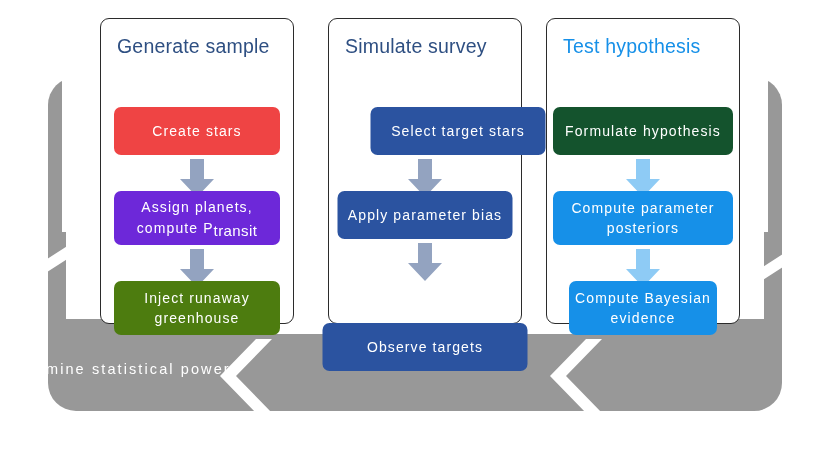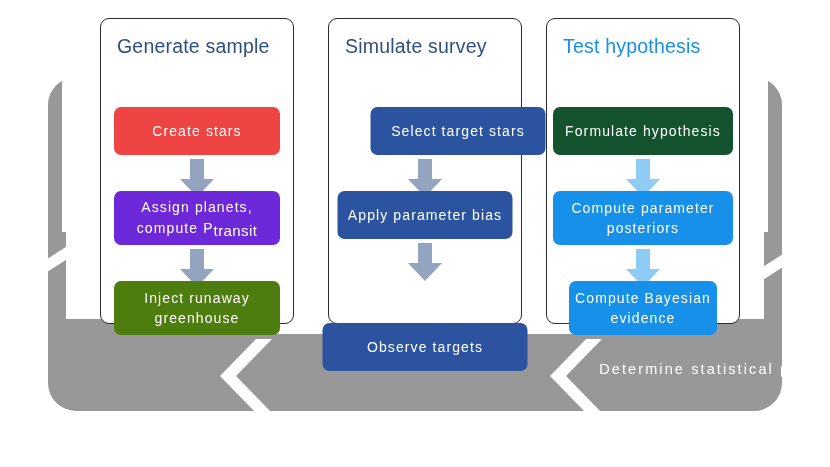--- a/index.html
+++ b/index.html
@@ -93,21 +93,21 @@
     width: 34px;
     height: 38px;
   }
 
   
   #banner-label {
     position: absolute;
     left: 0;
     right: 0;
     top: 361px;
-    text-align: right;
+    text-align: left;
     color: #ffffff;
     font-size: 14.5px;
     letter-spacing: 2.1px;
     white-space: nowrap;
   }
 </style>
 </head>
 <body>
 
 <div id="stage">

